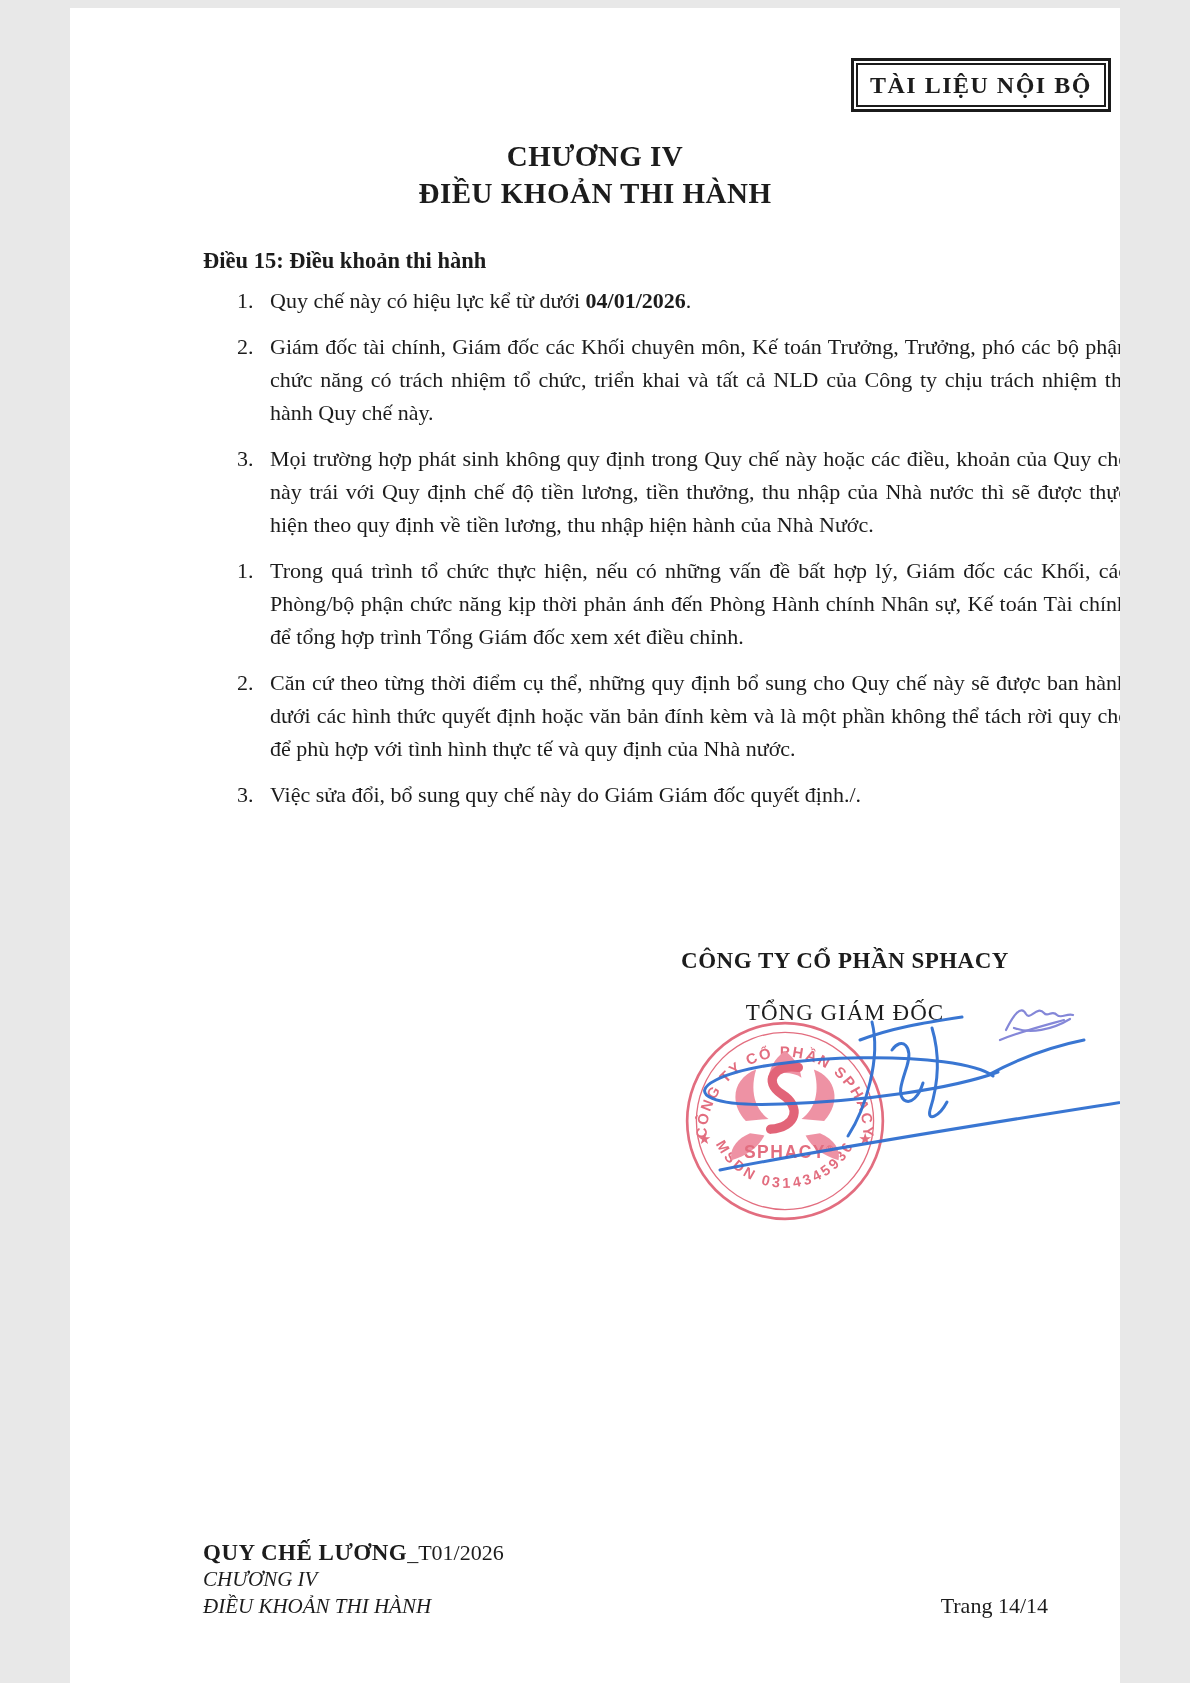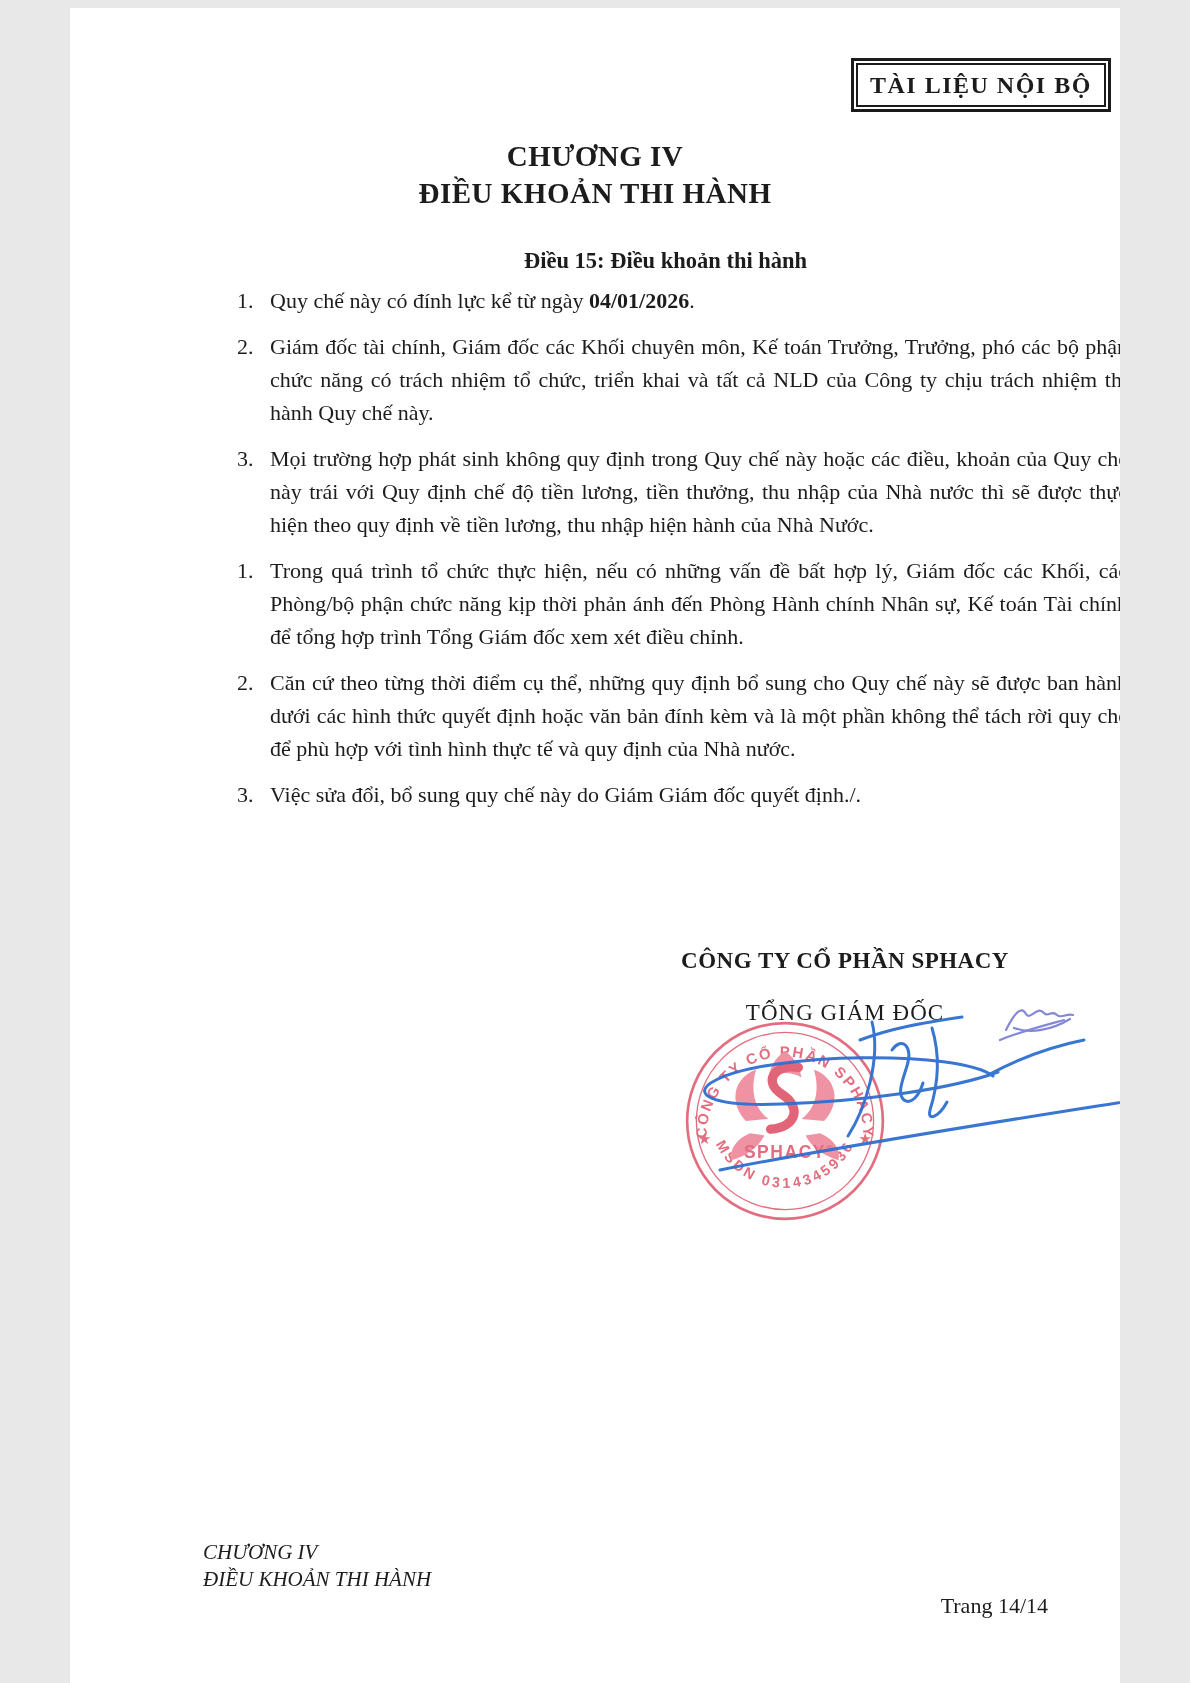--- a/index.html
+++ b/index.html
@@ -13,21 +13,21 @@
     position:absolute; left:786px; top:55px;
     border:2px solid #1b1b1b; outline:3px solid #1b1b1b; outline-offset:2px;
     padding:7px 12px 6px 12px;
     font-weight:bold; font-size:24px; letter-spacing:1.5px; white-space:nowrap;
   }
   
   .titles { position:absolute; left:0; top:130px; width:100%; text-align:center; }
   .titles div { font-weight:bold; font-size:29px; line-height:37px; letter-spacing:0.5px; }
   
   .content { position:absolute; left:133px; top:236px; width:925px; font-size:22px; line-height:33px; }
-  .sec-heading { font-weight:bold; font-size:22.5px; margin:0 0 7px 0;text-align:center; }
+  .sec-heading { font-weight:bold; font-size:22.5px; margin:0 0 7px 0; }
   .sec-heading.second { margin-top:12px; }
   .li { display:flex; padding-left:34px; margin-bottom:13px; }
   .num { flex:none; width:33px; }
   .txt { flex:1; text-align:justify; }
   
   .sigblock { position:absolute; left:490px; top:940px; width:570px; text-align:center; }
   .company { font-weight:bold; font-size:23px; letter-spacing:0.5px; }
   .role { font-weight:normal; font-size:23px; letter-spacing:1px; margin-top:26px; }
   .signer { position:absolute; left:490px; top:1237px; width:570px; text-align:center;
             font-weight:bold; font-size:24px; letter-spacing:1px; }
@@ -59,21 +59,21 @@
     <div>CHƯƠNG IV</div>
     <div>ĐIỀU KHOẢN THI HÀNH</div>
   </div>
 
   <div class="content">
 
     <div class="sec-heading">Điều 15: Điều khoản thi hành</div>
 
     <div class="li">
       <span class="num">1.</span>
-      <span class="txt"><span>Quy chế này có đính lực kể từ ngày </span><b>04/01/2026</b><span>.</span></span>
+      <span class="txt"><span>Quy chế này có hiệu lực kể từ dưới </span><b>04/01/2026</b><span>.</span></span>
     </div>
     <div class="li">
       <span class="num">2.</span>
       <span class="txt">Giám đốc tài chính, Giám đốc các Khối chuyên môn, Kế toán Trưởng, Trưởng, phó các bộ phận chức năng có trách nhiệm tổ chức, triển khai và tất cả NLD của Công ty chịu trách nhiệm thi hành Quy chế này.</span>
     </div>
     <div class="li">
       <span class="num">3.</span>
       <span class="txt">Mọi trường hợp phát sinh không quy định trong Quy chế này hoặc các điều, khoản của Quy chế này trái với Quy định chế độ tiền lương, tiền thưởng, thu nhập của Nhà nước thì sẽ được thực hiện theo quy định về tiền lương, thu nhập hiện hành của Nhà Nước.</span>
     </div>
 
@@ -141,18 +141,19 @@
 
     <g fill="none" stroke="#8487d8" stroke-width="2.2" stroke-linecap="round">
       <path d="M340,52 C362,43 386,37 404,32"></path>
       <path d="M346,42 C353,28 361,16 366,26 C370,33 377,17 384,25 C388,30 392,21 397,27 C401,31 407,25 413,27"></path>
       <path d="M354,40 C370,46 392,42 410,31"></path>
     </g>
   </svg>
 
 
   <div class="footer">
+    <div class="code"><b>QUY CHẾ LƯƠNG</b><span>_T01/2026</span></div>
     <div class="it">CHƯƠNG IV</div>
     <div class="it">ĐIỀU KHOẢN THI HÀNH</div>
   </div>
   <div class="pagenum">Trang 14/14</div>
 
 </div>
 
 </body></html>

